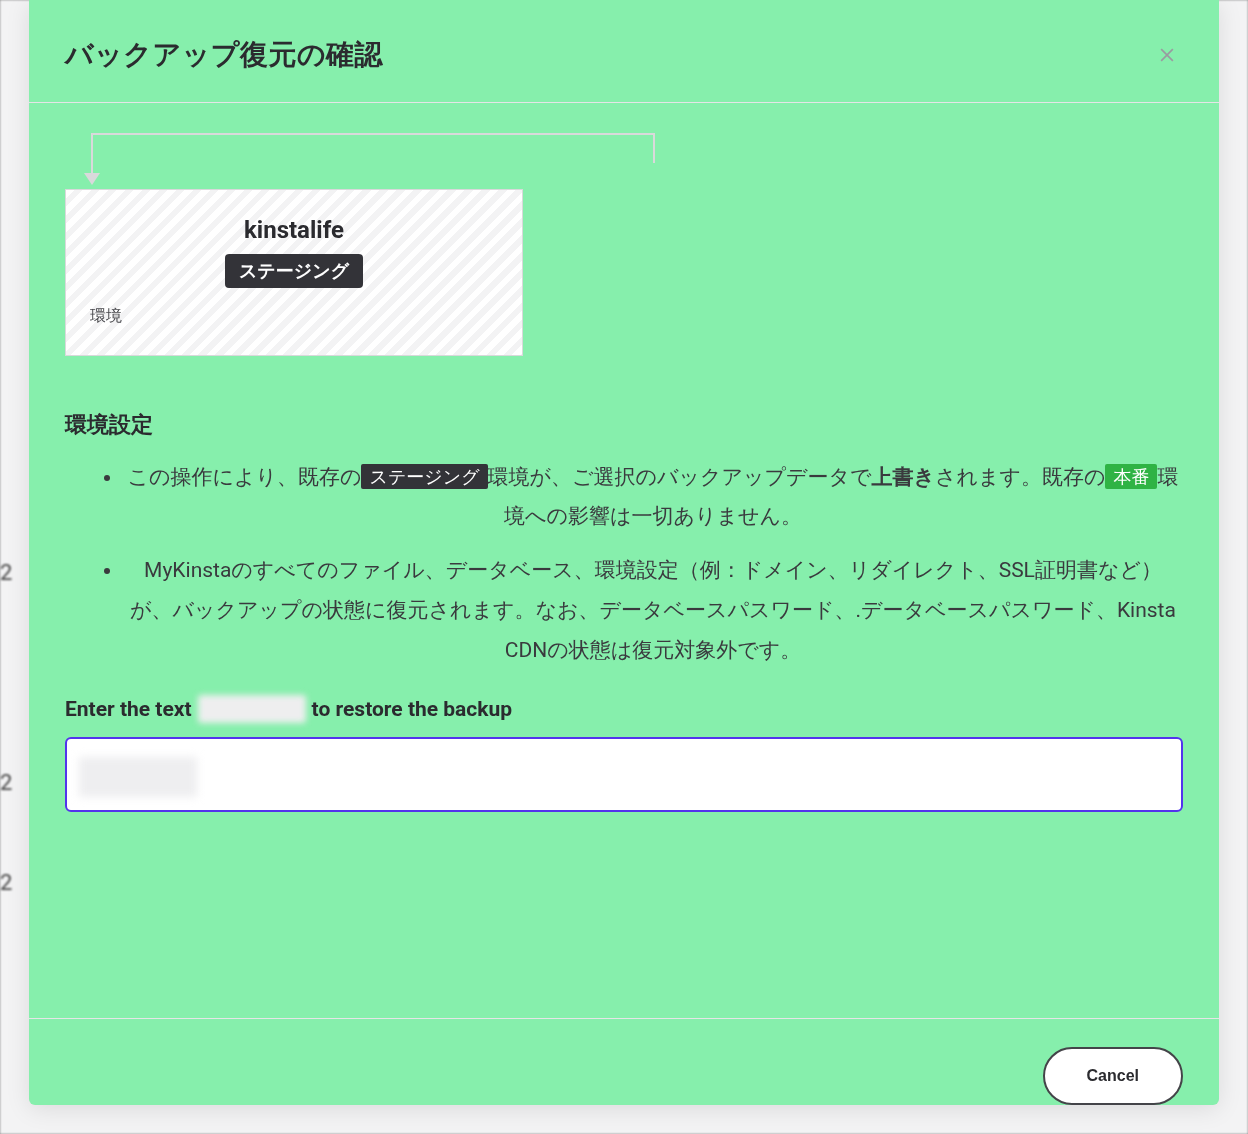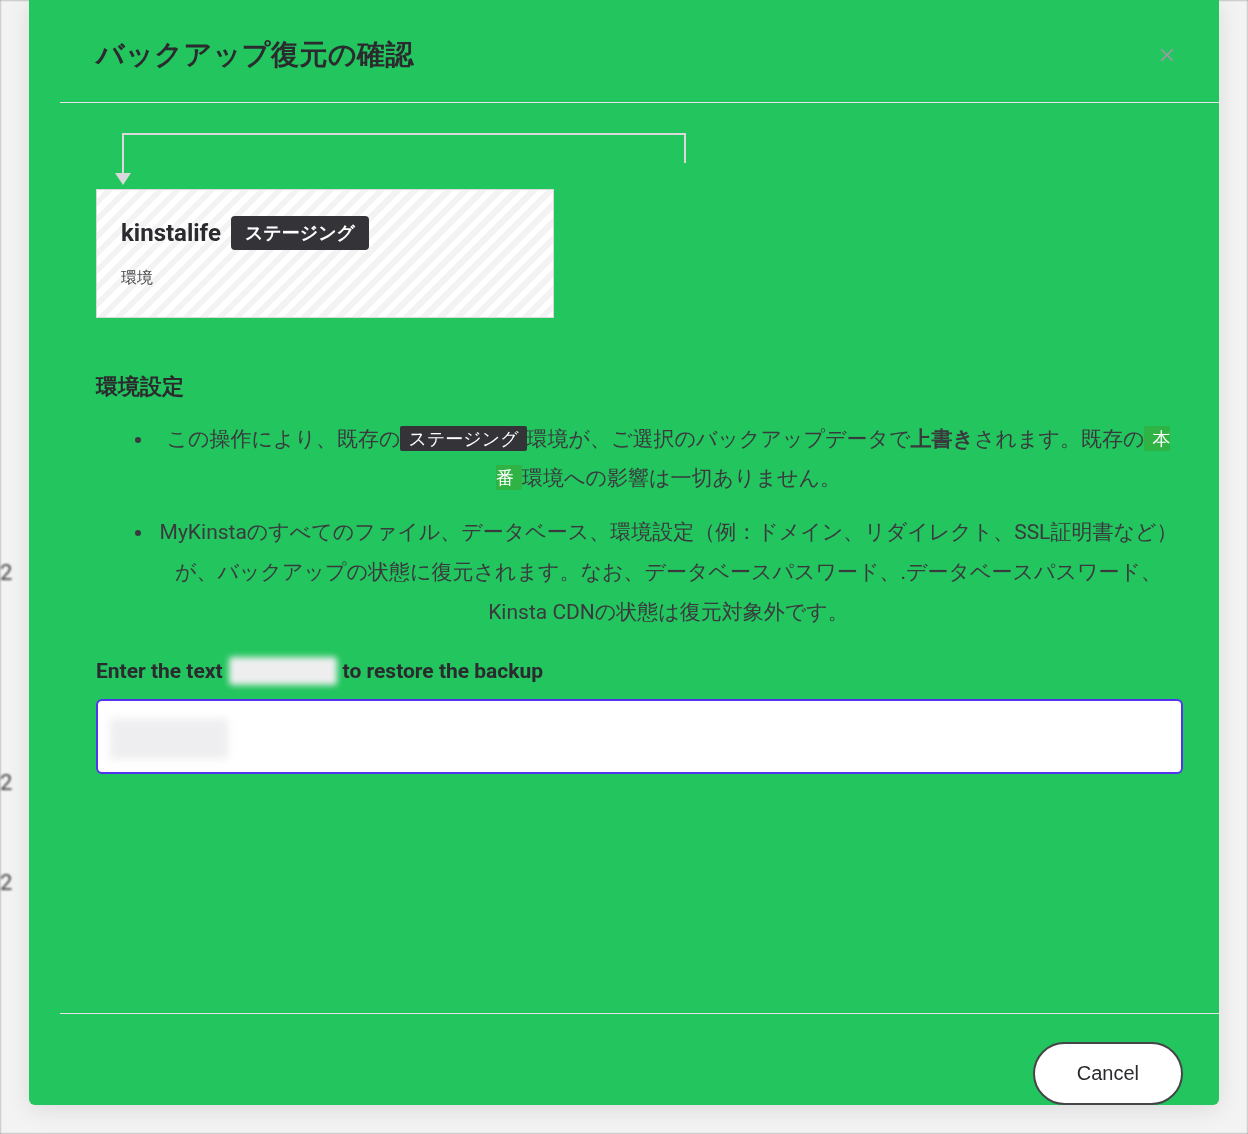--- a/index.html
+++ b/index.html
@@ -22,26 +22,25 @@
   left: 0;
   color: #444;
   font-size: 22px;
 }
 .modal {
   position: absolute;
   top: 0;
   left: 29px;
   right: 29px;
   bottom: 29px;
-  background: #22c55e;
+  background: #86efac;
   border-radius: 0 0 6px 6px;
   display: flex;
   flex-direction: column;
   box-shadow: 0 4px 24px rgba(0,0,0,0.1);
-  padding-left: 31px;
 }
 .modal-header {
   display: flex;
   align-items: center;
   justify-content: space-between;
   padding: 36px 36px 28px 36px;
   border-bottom: 1px solid #e5e5e7;
 }
 .modal-title {
   font-size: 28px;
@@ -133,20 +132,21 @@
     #f3f3f4 6px,
     #f3f3f4 12px
   );
 }
 .env-card-title-row {
   display: flex;
   align-items: center;
   gap: 10px;
   margin-bottom: 18px;
   flex-wrap: wrap;
+  flex-direction: column;
 }
 .env-name {
   font-size: 24px;
   font-weight: 700;
   color: #2b2b2f;
 }
 .badge {
   display: inline-block;
   padding: 6px 14px;
   border-radius: 4px;
@@ -258,22 +258,22 @@
 
 .modal-footer {
   border-top: 1px solid #e5e5e7;
   padding: 28px 36px 0 36px;
   display: flex;
   justify-content: flex-end;
   gap: 18px;
 }
 .btn {
   border-radius: 999px;
-  font-size: 20px;
-  font-weight: 400;
+  font-size: 16px;
+  font-weight: 700;
   padding: 18px 42px;
   cursor: pointer;
   border: none;
 }
 .btn-cancel {
   background: #fff;
   color: #2b2b2f;
   border: 2px solid #444449;
 }
 .btn-primary {

